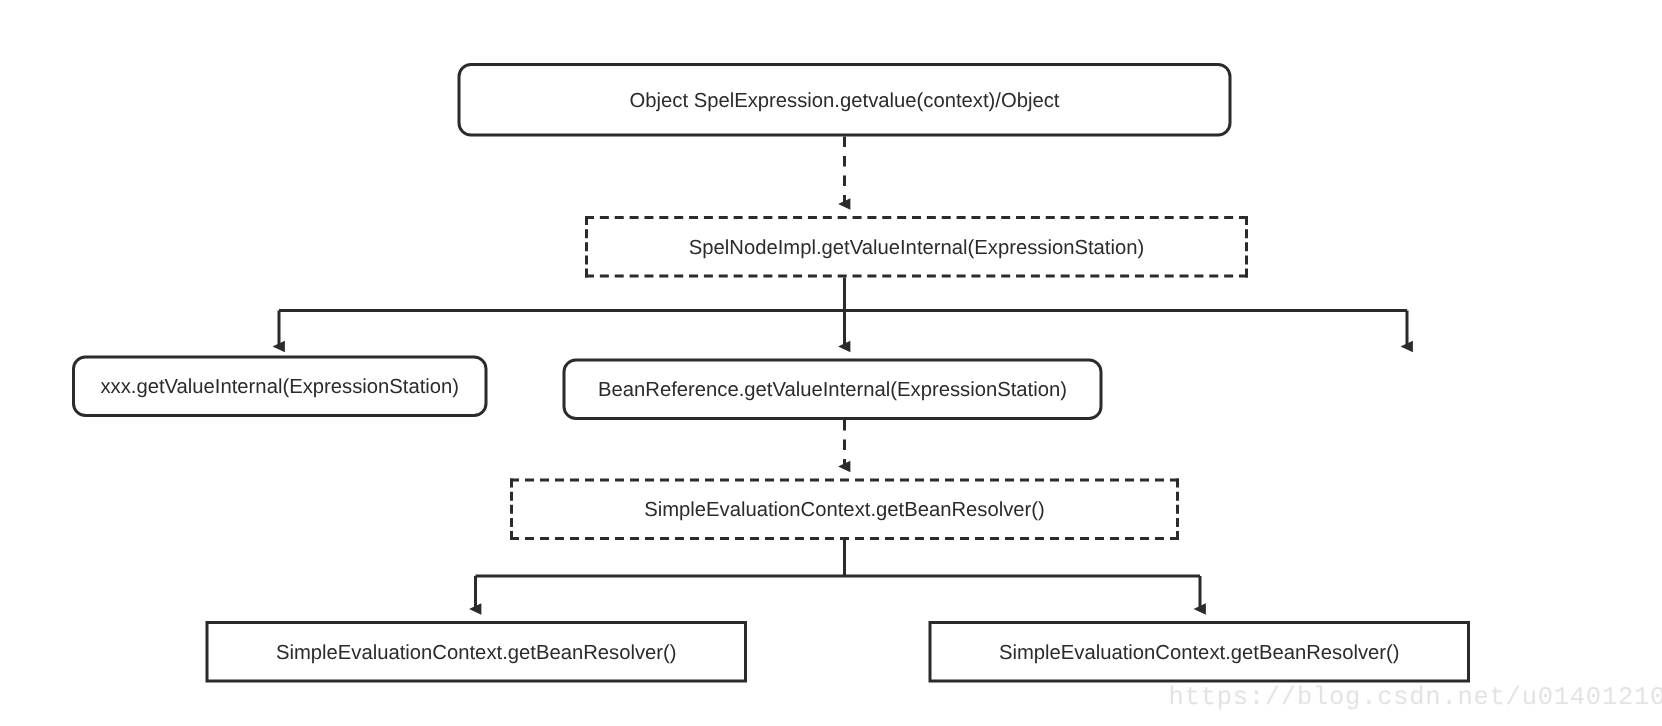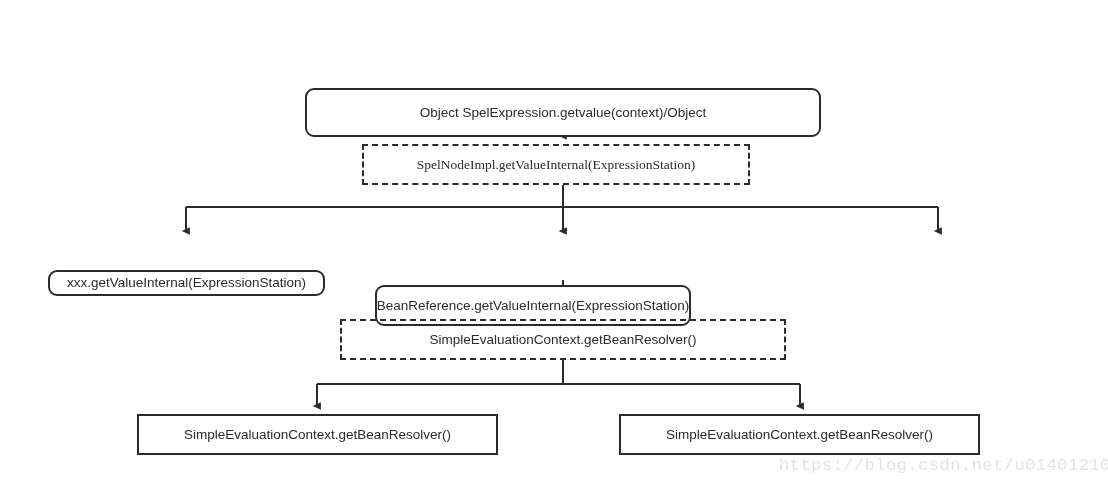--- a/index.html
+++ b/index.html
@@ -34,21 +34,20 @@
     color: #2b2b2b;
     background: #ffffff;
     font-size: 13.5px;
     line-height: 1.45;
     padding: 2px 10px;
     z-index: 2;
   }
   .node.solid-round {
     border: 2px solid #2b2b2b;
     border-radius: 9px;
-    margin-top: 46px;
   }
   .node.solid-square {
     border: 2px solid #2b2b2b;
     border-radius: 0;
   }
   .node.dashed-square {
     border: 2px dashed #2b2b2b;
     border-radius: 0;
     background: transparent;
   }
@@ -97,29 +96,29 @@
       <line x1="800" y1="384" x2="800" y2="406" marker-end="url(#arrow)"></line>
     </g>
   </svg>
 
   <div class="node solid-round" style="left:305px; top:42px; width:516px; height:49px;">
     <div>
       <span>Object SpelExpression.getvalue(context)/Object</span><br>
     </div>
   </div>
 
-  <div class="node dashed-square" style="left:362px; top:144px; width:388px; height:41px;font-family:Liberation Serif, serif;">
+  <div class="node dashed-square" style="left:390px; top:144px; width:442px; height:41px;">
     <span>SpelNodeImpl.getValueInternal(ExpressionStation)</span>
   </div>
 
-  <div class="node solid-round" style="left:48px; top:224px; width:277px; height:26px;">
+  <div class="node solid-round" style="left:48px; top:237px; width:277px; height:41px;">
     <span>xxx.getValueInternal(ExpressionStation)</span>
   </div>
 
-  <div class="node solid-round" style="left:375px; top:239px; width:316px; height:41px;">
+  <div class="node solid-round" style="left:375px; top:239px; width:360px; height:41px;">
     <span>BeanReference.getValueInternal(ExpressionStation)</span>
   </div>
 
 
   <div class="node dashed-square" style="left:340px; top:319px; width:446px; height:41px;">
     <span>SimpleEvaluationContext.getBeanResolver()</span>
   </div>
 
   <div class="node solid-square" style="left:137px; top:414px; width:361px; height:41px;">
     <span>SimpleEvaluationContext.getBeanResolver()</span>

